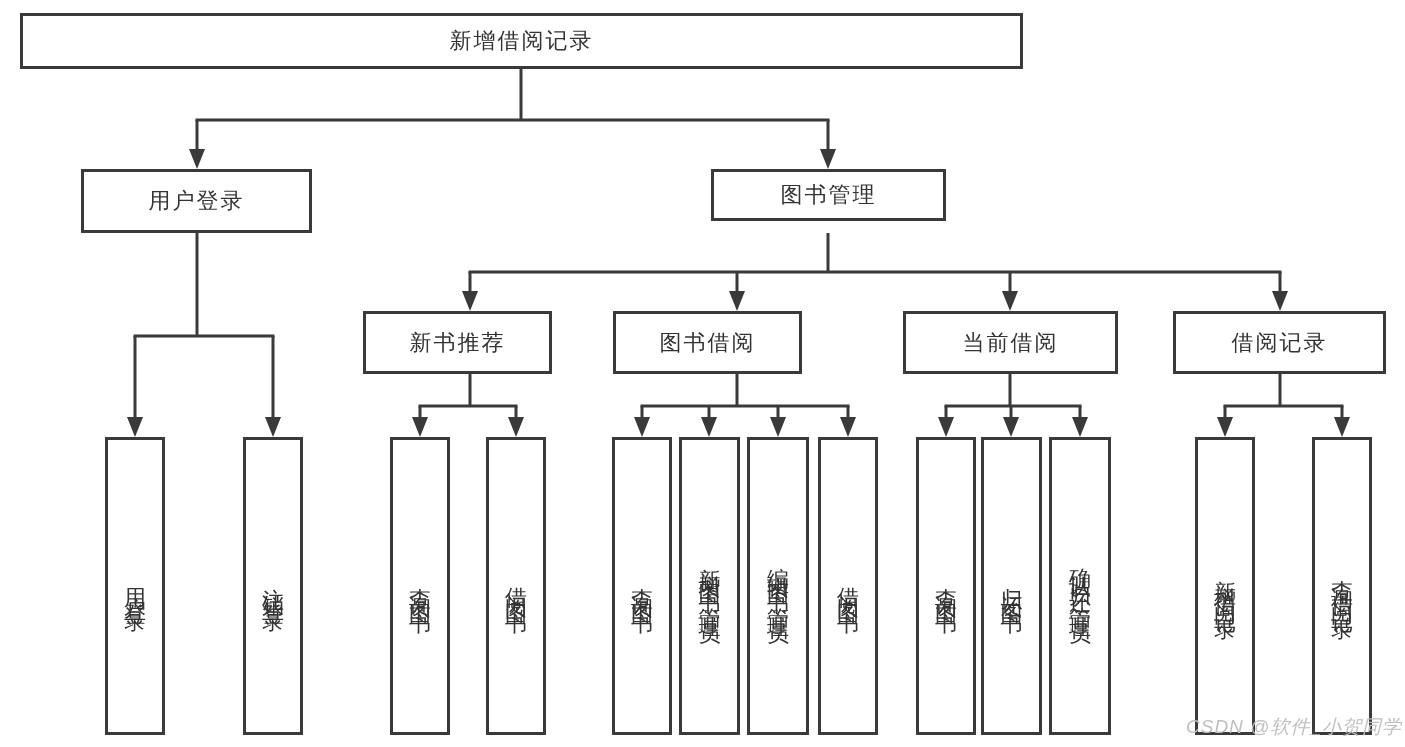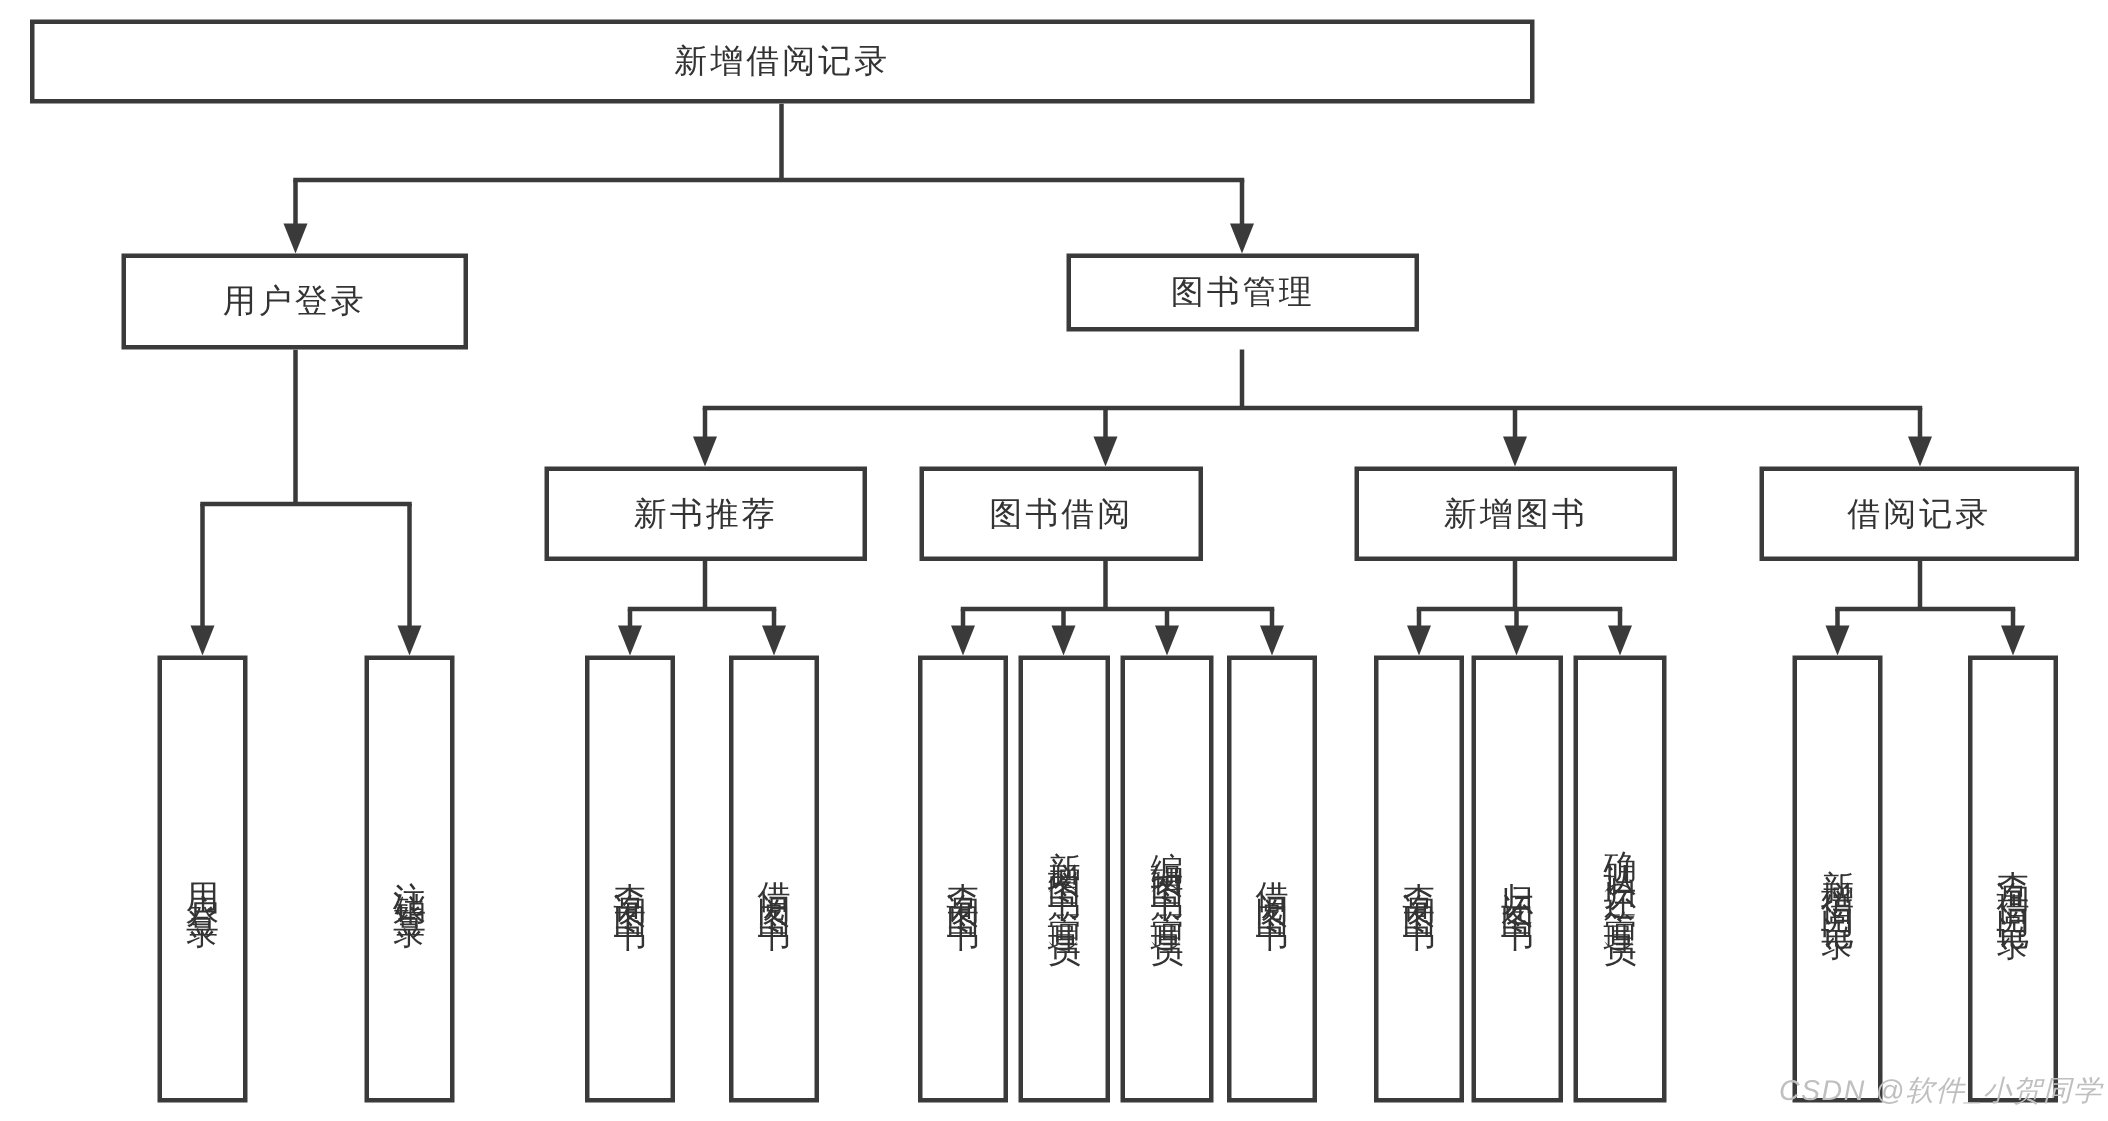--- a/index.html
+++ b/index.html
@@ -107,28 +107,28 @@
     <span>新增借阅记录</span>
   </div>
 
   <div class="box" style="left:81px;top:169px;width:231px;height:64px">
     <span>用户登录</span>
   </div>
   <div class="box" style="left:711px;top:169px;width:235px;height:52px">
     <span>图书管理</span>
   </div>
 
-  <div class="box" style="left:363px;top:311px;width:215px;height:63px">
+  <div class="box" style="left:363px;top:311px;width:189px;height:63px">
     <span>新书推荐</span>
   </div>
   <div class="box" style="left:613px;top:311px;width:189px;height:63px">
     <span>图书借阅</span>
   </div>
   <div class="box" style="left:903px;top:311px;width:215px;height:63px">
-    <span>新增图书</span>
+    <span>当前借阅</span>
   </div>
   <div class="box" style="left:1173px;top:311px;width:213px;height:63px">
     <span>借阅记录</span>
   </div>
 
   <div class="box v" style="left:105px;top:437px;width:60px;height:298px">
     <span>用户登录</span>
   </div>
   <div class="box v" style="left:243px;top:437px;width:60px;height:298px">
     <span>注销登录</span>

